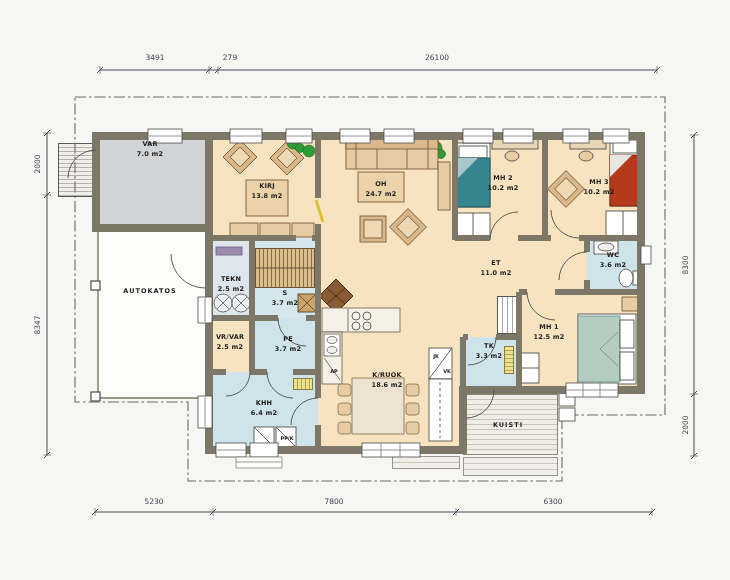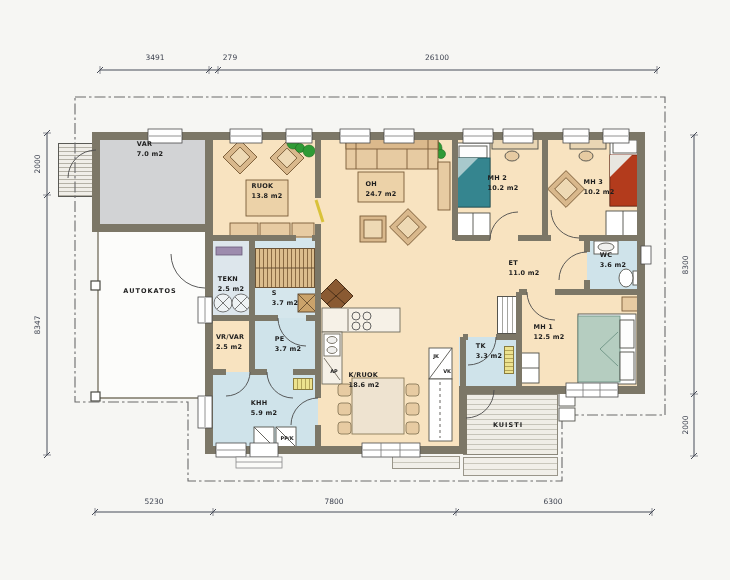--- a/index.html
+++ b/index.html
@@ -1,21 +1,21 @@
 <!DOCTYPE html>
 <html><head>
 <meta charset="utf-8">
 <style>
   html,body{margin:0;padding:0;}
   body{background:#f6f6f3;font-family:"DejaVu Sans",sans-serif;}
   #stage{position:relative;width:730px;height:580px;background:#f6f6f3;overflow:hidden;}
   #stage svg{position:absolute;left:0;top:0;}
   .stripe{position:absolute;box-sizing:border-box;}
   .lbl{position:absolute;transform:translate(-50%,-50%);font:700 6.5px/1.5 "DejaVu Sans",sans-serif;
-       color:#1e1e1e;white-space:nowrap;letter-spacing:.2px;z-index:6;}
+       color:#1e1e1e;text-align:center;white-space:nowrap;letter-spacing:.2px;z-index:6;}
   .lbl span{display:block;}
   .tinylbl{position:absolute;transform:translate(-50%,-50%);font:700 5px/1 "DejaVu Sans",sans-serif;
        color:#222;white-space:nowrap;z-index:6;}
   .dim{position:absolute;transform:translate(-50%,-50%);font:400 7.5px/1 "DejaVu Sans",sans-serif;
        color:#3e4350;white-space:nowrap;z-index:6;}
   .dim.vert{transform:translate(-50%,-50%) rotate(-90deg);}
   .deck-h{background:repeating-linear-gradient(180deg,#efede6 0 4px,#c6c4b9 4px 5px);border:1px solid #8b877a;}
   .deck-step{background:repeating-linear-gradient(180deg,#f1efe9 0 5px,#c9c7bc 5px 6px);border:1px solid #9a968a;}
   .bench{background:repeating-linear-gradient(90deg,#dcbd8d 0 3px,#8a6a42 3px 4px);border:1px solid #6b5336;}
   .chimney{background:repeating-linear-gradient(180deg,#f0eee8 0 3px,#b4b1a6 3px 4px);border:1px solid #5a5a55;}
@@ -284,36 +284,36 @@
         M44,136 L50,130 M44,198 L50,192 M44,458 L50,452
         M691,138 L697,132 M691,397 L697,391 M691,459 L697,453"></path>
     </g>
   </svg>
 
   <div class="lbl" style="left:150px;top:150px">
     <span>VAR</span>
     <span>7.0 m2</span>
   </div>
   <div class="lbl" style="left:267px;top:192px">
-    <span>RUOK</span>
+    <span>KIRJ</span>
     <span>13.8 m2</span>
   </div>
   <div class="lbl" style="left:381px;top:190px">
     <span>OH</span>
     <span>24.7 m2</span>
   </div>
   <div class="lbl" style="left:503px;top:184px">
     <span>MH 2</span>
     <span>10.2 m2</span>
   </div>
   <div class="lbl" style="left:599px;top:188px">
     <span>MH 3</span>
     <span>10.2 m2</span>
   </div>
-  <div class="lbl" style="left:524px;top:269px">
+  <div class="lbl" style="left:496px;top:269px">
     <span>ET</span>
     <span>11.0 m2</span>
   </div>
   <div class="lbl" style="left:613px;top:261px">
     <span>WC</span>
     <span>3.6 m2</span>
   </div>
   <div class="lbl" style="left:549px;top:333px">
     <span>MH 1</span>
     <span>12.5 m2</span>
@@ -329,23 +329,23 @@
   <div class="lbl" style="left:230px;top:343px">
     <span>VR/VAR</span>
     <span>2.5 m2</span>
   </div>
   <div class="lbl" style="left:288px;top:345px">
     <span>PE</span>
     <span>3.7 m2</span>
   </div>
   <div class="lbl" style="left:264px;top:409px">
     <span>KHH</span>
-    <span>5.9 m2</span>
-  </div>
-  <div class="lbl" style="left:364px;top:381px">
+    <span>6.4 m2</span>
+  </div>
+  <div class="lbl" style="left:387px;top:381px">
     <span>K/RUOK</span>
     <span>18.6 m2</span>
   </div>
   <div class="lbl" style="left:489px;top:352px">
     <span>TK</span>
     <span>3.3 m2</span>
   </div>
   <div class="lbl" style="left:508px;top:426px;letter-spacing:1px">
     <span>KUISTI</span>
   </div>

